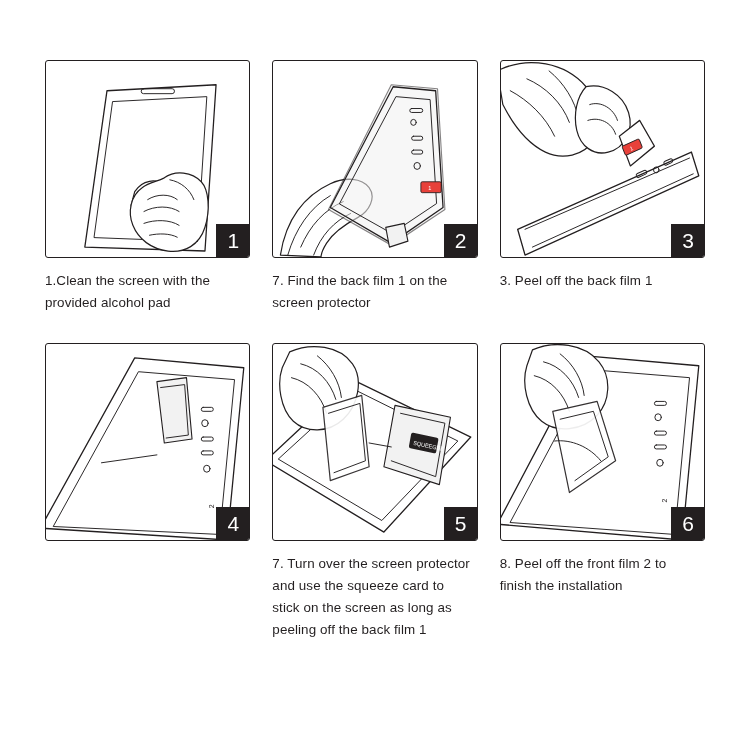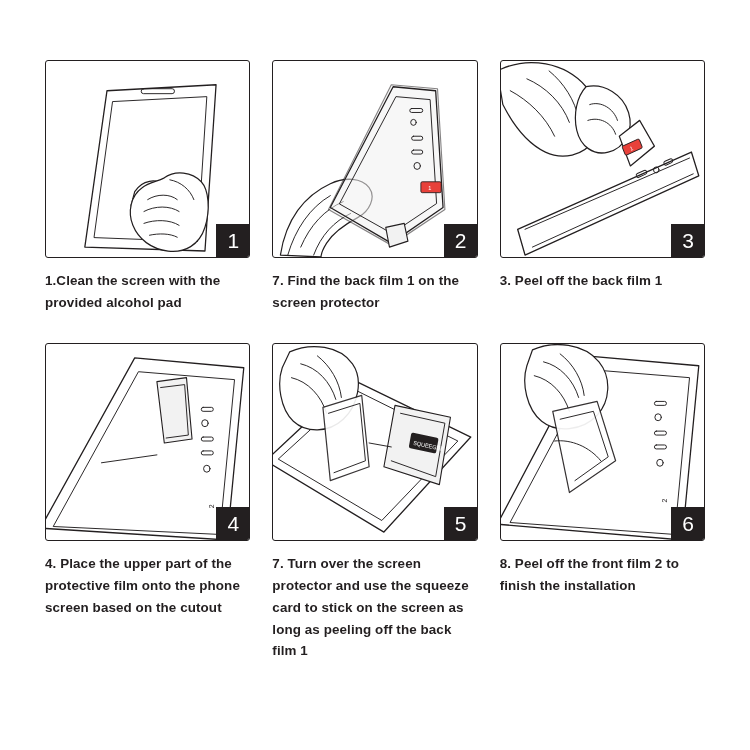--- a/index.html
+++ b/index.html
@@ -62,21 +62,20 @@
     font-family: "Liberation Sans", sans-serif;
     letter-spacing: 0;
   }
   .caption {
     margin-top: 12px;
     font-size: 13.4px;
     line-height: 1.62;
     color: #231f20;
     letter-spacing: 0.1px;
     padding-right: 6px;
-    font-weight: bold;
   }
   .row2 {
     margin-top: 30px;
   }
   .stroke {
     fill: none;
     stroke: #231f20;
     stroke-width: 1.4;
     stroke-linejoin: round;
     stroke-linecap: round;
@@ -223,21 +222,20 @@
           <circle class="thin" cx="172" cy="80" r="3.5"></circle>
           <rect class="thin" x="168" y="94" width="13" height="4" rx="2"></rect>
           <rect class="thin" x="168" y="108" width="13" height="4" rx="2"></rect>
           <circle class="thin" cx="174" cy="126" r="3.5"></circle>
 
           <text class="tiny" x="182" y="166" transform="rotate(-90 182 166)">2</text>
           <path class="thin" d="M60 120 L120 112"></path>
         </svg>
         <div class="badge">4</div>
       </div>
-      <div class="caption">4. Place the upper part of the protective film onto the phone screen based on the cutout</div>
     </div>
 
     <div class="step">
       <div class="panel">
         <svg viewBox="0 0 220 198" preserveAspectRatio="none" aria-hidden="true">
 
           <path class="stroke" d="M-8 118 L86 36 L214 94 L120 190 Z"></path>
           <path class="thin" d="M6 116 L88 46 L200 98 L118 178 Z"></path>
 
           <path class="fillwhite" d="M18 8 C42 -2 72 2 86 20 C98 36 92 62 76 76 C60 90 36 90 22 78 C8 66 4 40 10 24 Z"></path>

